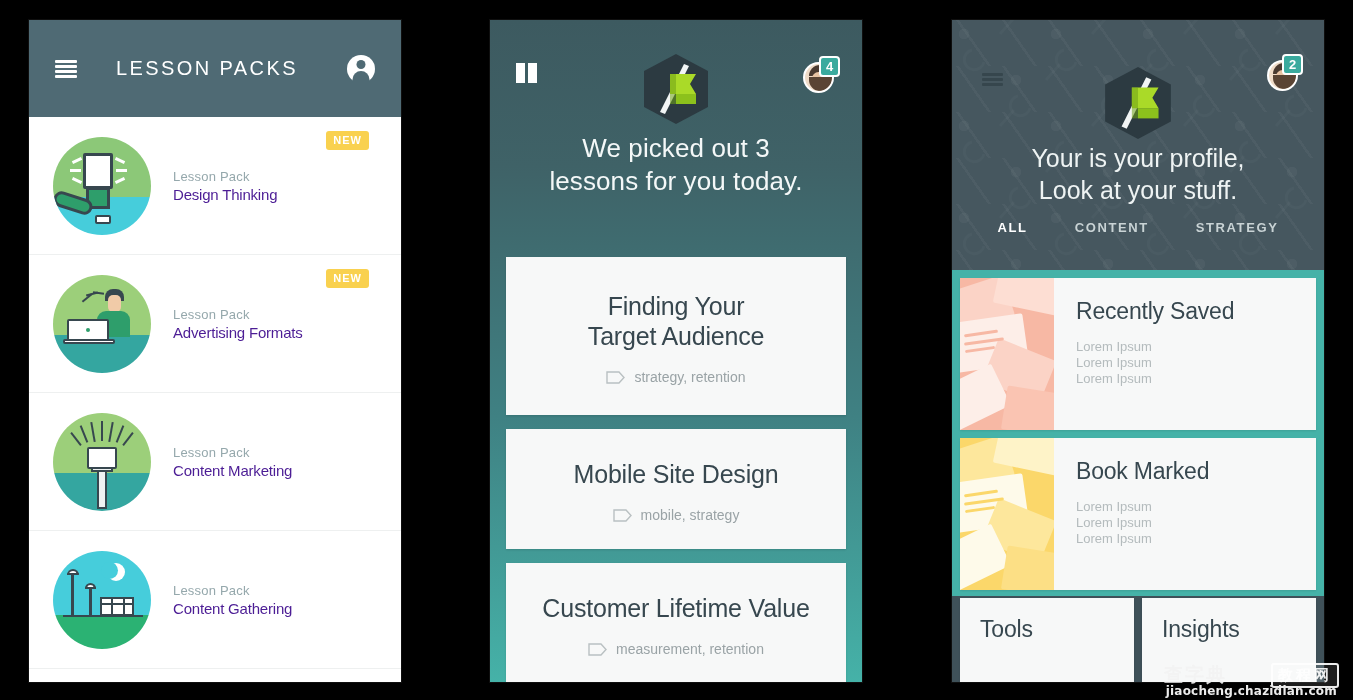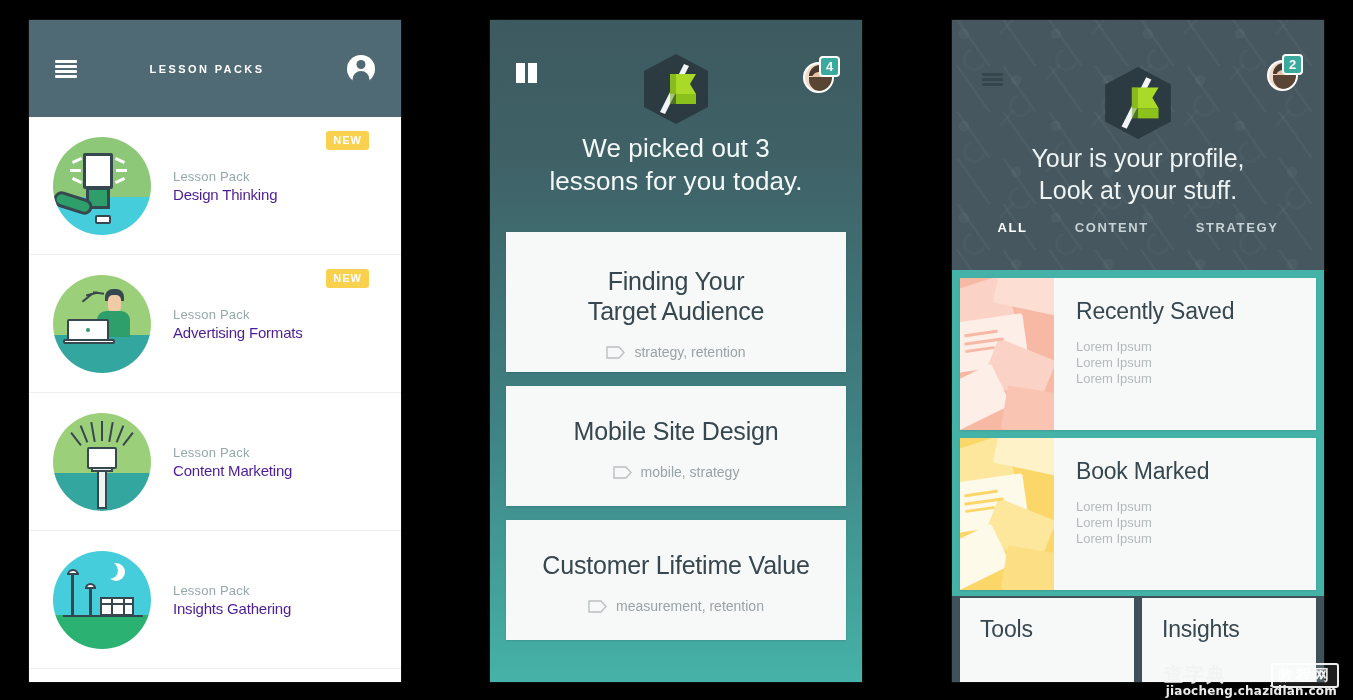--- a/index.html
+++ b/index.html
@@ -39,22 +39,22 @@
   }
   .hamburger-4 {
     width: 22px; height: 18px;
     display: flex; flex-direction: column; justify-content: space-between;
     cursor: pointer;
   }
   .hamburger-4 span { display:block; height: 3px; background:#fff; border-radius:1px; }
   .lp-title {
     position: absolute; left: 0; right: 16px; text-align: center;
     color: #ffffff;
-    font-size: 11px;
-    font-weight: bold;
+    font-size: 20px;
+    font-weight: normal;
     letter-spacing: 2.4px;
   }
   .avatar-icon {
     margin-left: auto;
     width: 28px; height: 28px;
     border-radius: 50%;
     background: #fff;
     position: relative;
     z-index: 2;
   }
@@ -182,21 +182,21 @@
 
   .lesson-cards { padding: 0 16px 18px; }
   .lesson-card {
     background: #f7f8f8;
     margin-bottom: 14px;
     padding: 30px 16px 26px;
     text-align:center;
     box-shadow: 0 1px 2px rgba(0,0,0,.12);
     cursor: pointer;
   }
-  .lesson-card.c1 { padding: 34px 16px 12px; }
+  .lesson-card.c1 { padding: 34px 16px 30px; margin-top: 25px; }
   .lc-title {
     color: #37474f;
     font-size: 25px;
     line-height: 30px;
     letter-spacing: -.2px;
   }
   .lc-tags {
     margin-top: 18px;
     display:flex; align-items:center; justify-content:center;
     gap: 9px;
@@ -432,21 +432,21 @@
             <div class="obj" style="left:32px;top:32px;width:11px;height:6px;border-radius:6px 6px 0 0;background:#fff;border:2px solid #37474f;"></div>
             <div class="obj" style="left:47px;top:46px;width:34px;height:19px;background:#fff;border:2px solid #37474f;"></div>
             <div class="obj" style="left:47px;top:52px;width:34px;height:2px;background:#37474f;"></div>
             <div class="obj" style="left:58px;top:46px;width:2px;height:19px;background:#37474f;"></div>
             <div class="obj" style="left:70px;top:46px;width:2px;height:19px;background:#37474f;"></div>
             <div class="obj" style="left:10px;top:64px;width:80px;height:2px;background:#37474f;"></div>
           </div>
         </div>
         <div class="lp-text">
           <div class="lp-kicker">Lesson Pack</div>
-          <div class="lp-name">Insights Gathering</div>
+          <div class="lp-name">Content Gathering</div>
         </div>
       </div>
 
     </div>
   </div>
 
   <div class="phone" id="phone-middle">
     <div class="mid-wrap">
 
       <div class="mid-top">

